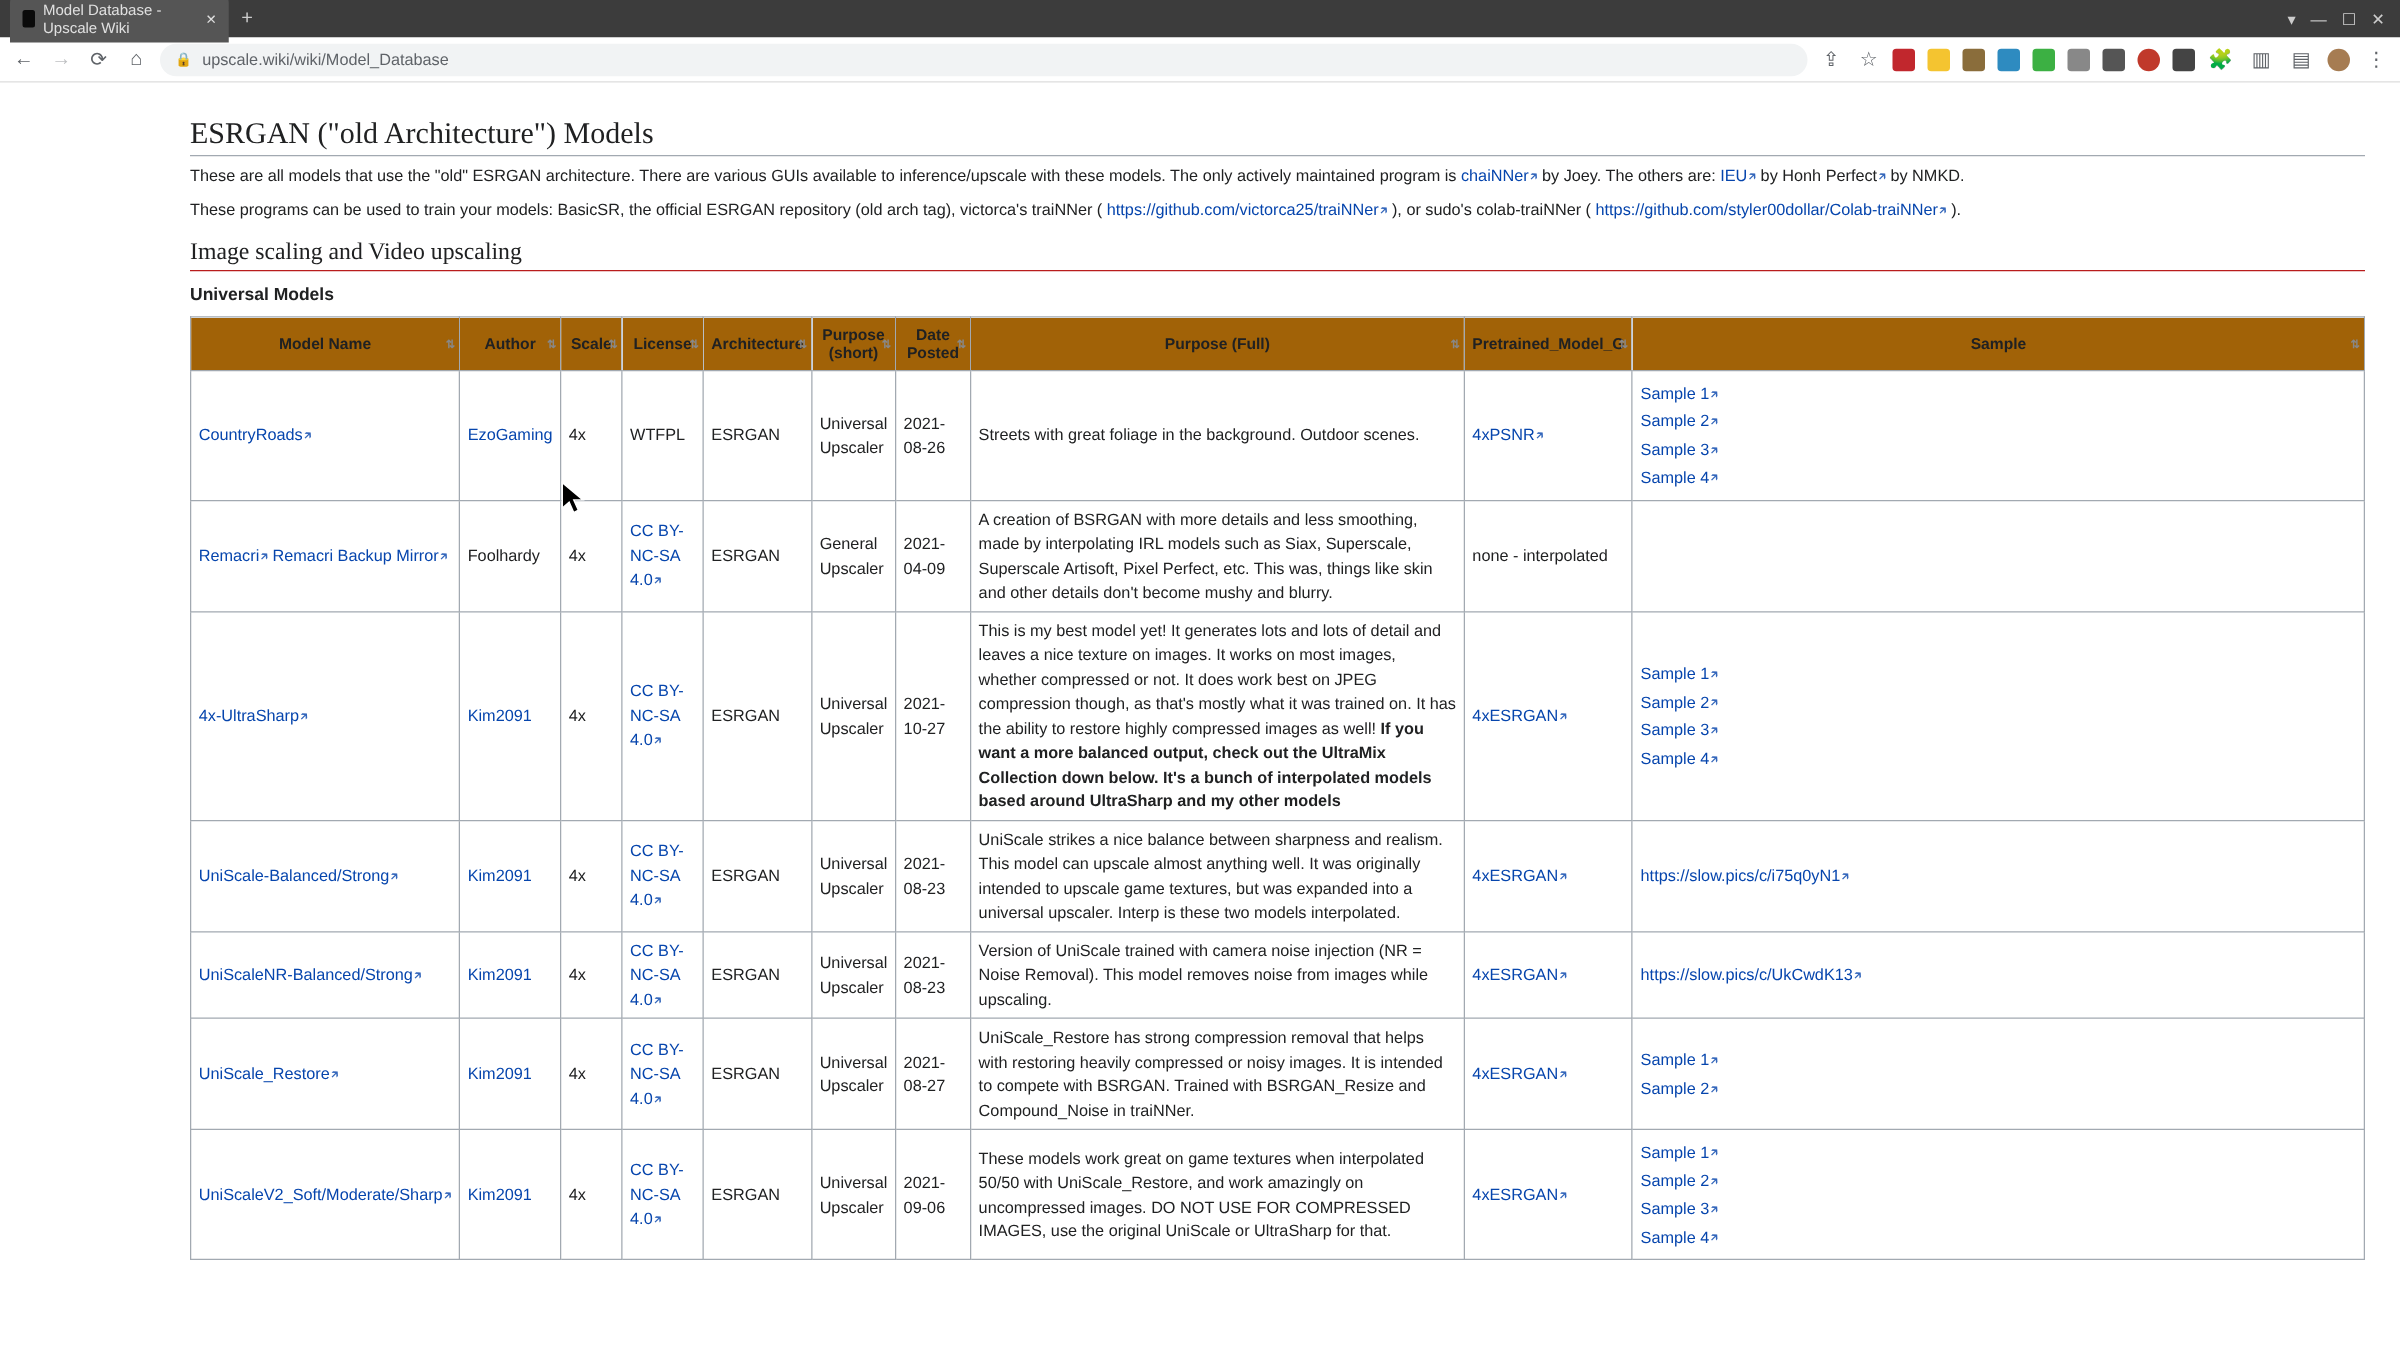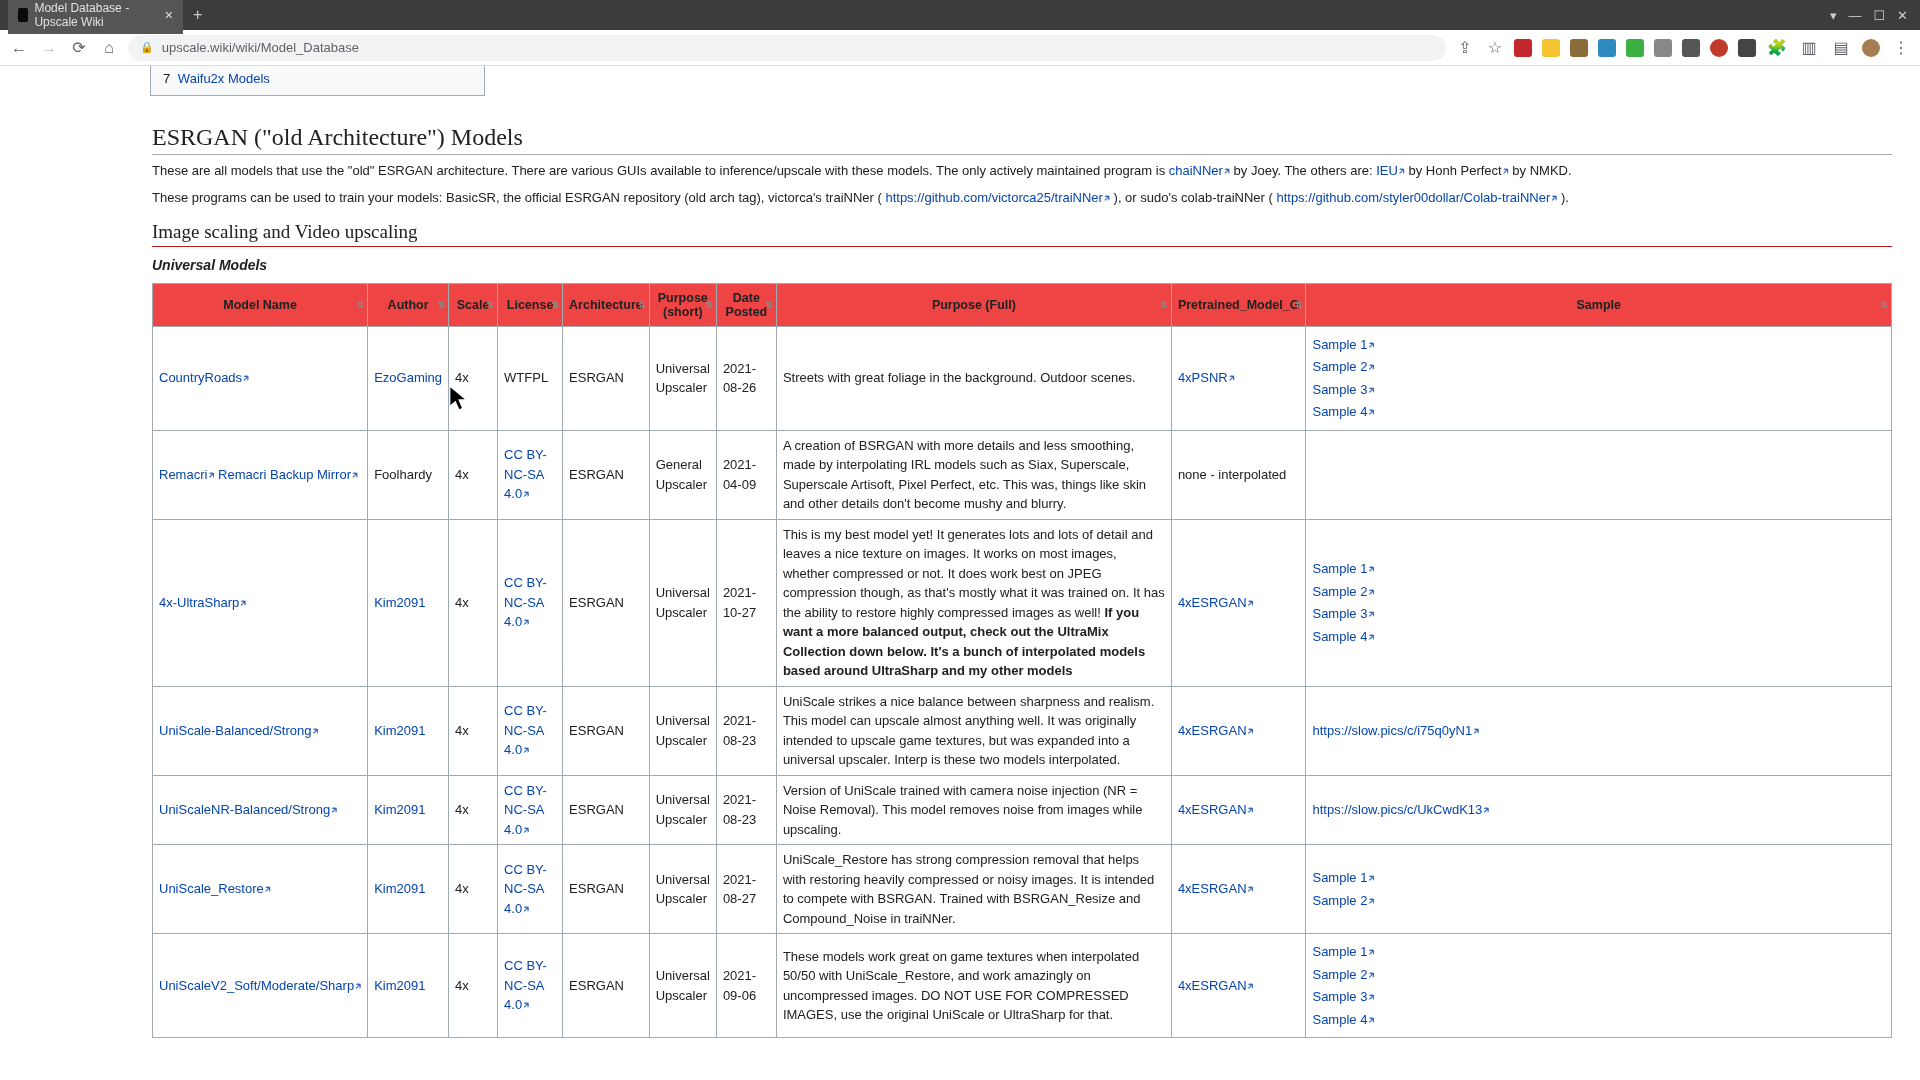--- a/index.html
+++ b/index.html
@@ -20,27 +20,27 @@
 .ext-icon { width: 18px; height: 18px; border-radius: 3px; }
 
 .page-content { padding: 0 10px 0 0; }
 .toc-box { border: 1px solid #a2a9b1; background: #f8f9fa; padding: 4px 12px 8px; margin-left: 150px; width: 335px; font-size: 13px; }
 .toc-item { color: #0645ad; padding: 1px 0; }
 .toc-num { color: #202122; margin-right: 4px; }
 
 .main-area { margin-left: 152px; margin-right: 18px; }
 h2.section-h { font-family: 'Linux Libertine', Georgia, serif; font-weight: normal; font-size: 24px; border-bottom: 1px solid #a2a9b1; padding-bottom: 3px; margin-top: 28px; margin-bottom: 6px; }
 h3.sub-h { font-family: 'Linux Libertine', Georgia, serif; font-weight: normal; font-size: 19px; border-bottom: 1px solid #b91c1c; padding-bottom: 3px; margin-top: 12px; margin-bottom: 4px; }
-h4.univ-h { font-size: 14px; font-weight: bold; margin: 10px 0; font-style: italic; }
+h4.univ-h { font-size: 14px; font-weight: bold; margin: 10px 0; }
 p.body-text { font-size: 13px; line-height: 1.6; margin-bottom: 6px; }
 a.wikilink { color: #0645ad; text-decoration: none; }
 .ext::after { content: "🡵"; font-size: 9px; color: #36b; margin-left: 1px; vertical-align: 1px; }
 
 table.wikitable { border-collapse: collapse; width: 100%; font-size: 13px; margin-top: 8px; }
-table.wikitable th { background: #ef4444; border: 1px solid #a2a9b1; padding: 7px 6px; text-align: center; font-size: 12.5px; position: relative; }
+table.wikitable th { background: #a16207; border: 1px solid #a2a9b1; padding: 7px 6px; text-align: center; font-size: 12.5px; position: relative; }
 table.wikitable td { border: 1px solid #a2a9b1; padding: 5px 6px; vertical-align: middle; line-height: 1.5; }
 .sort-arrows::after { content: "⇅"; font-size: 9px; color: #888; position: absolute; right: 3px; top: 50%; transform: translateY(-50%); }
 .col-name { width: 196px; }
 .col-author { width: 71px; }
 .col-scale { width: 49px; }
 .col-license { width: 65px; }
 .col-arch { width: 80px; }
 .col-short { width: 66px; }
 .col-date { width: 60px; }
 .col-full { width: 395px; }
@@ -99,26 +99,20 @@
     <span class="ext-icon" style="background:#444"></span>
     <span class="nav-btn">🧩</span>
     <span class="nav-btn">▥</span>
     <span class="nav-btn">▤</span>
     <span class="ext-icon" style="background:#a67c52;border-radius:50%"></span>
     <span class="nav-btn">⋮</span>
   </div>
 </div>
 
 <div class="page-content">
-  <div class="toc-box" style="border-top:none; margin-top:0;">
-    <div class="toc-item">
-      <span class="toc-num">7</span>
-      <a class="wikilink">Waifu2x Models</a>
-    </div>
-  </div>
 
   <div class="main-area">
     <h2 class="section-h">ESRGAN ("old Architecture") Models</h2>
 
     <p class="body-text">
       <span>These are all models that use the "old" ESRGAN architecture. There are various GUIs available to inference/upscale with these models. The only actively maintained program is </span>
       <a class="wikilink ext">chaiNNer</a>
       <span> by Joey. The others are: </span>
       <a class="wikilink ext">IEU</a>
       <span> by Honh Perfect</span><span class="ext"></span>

